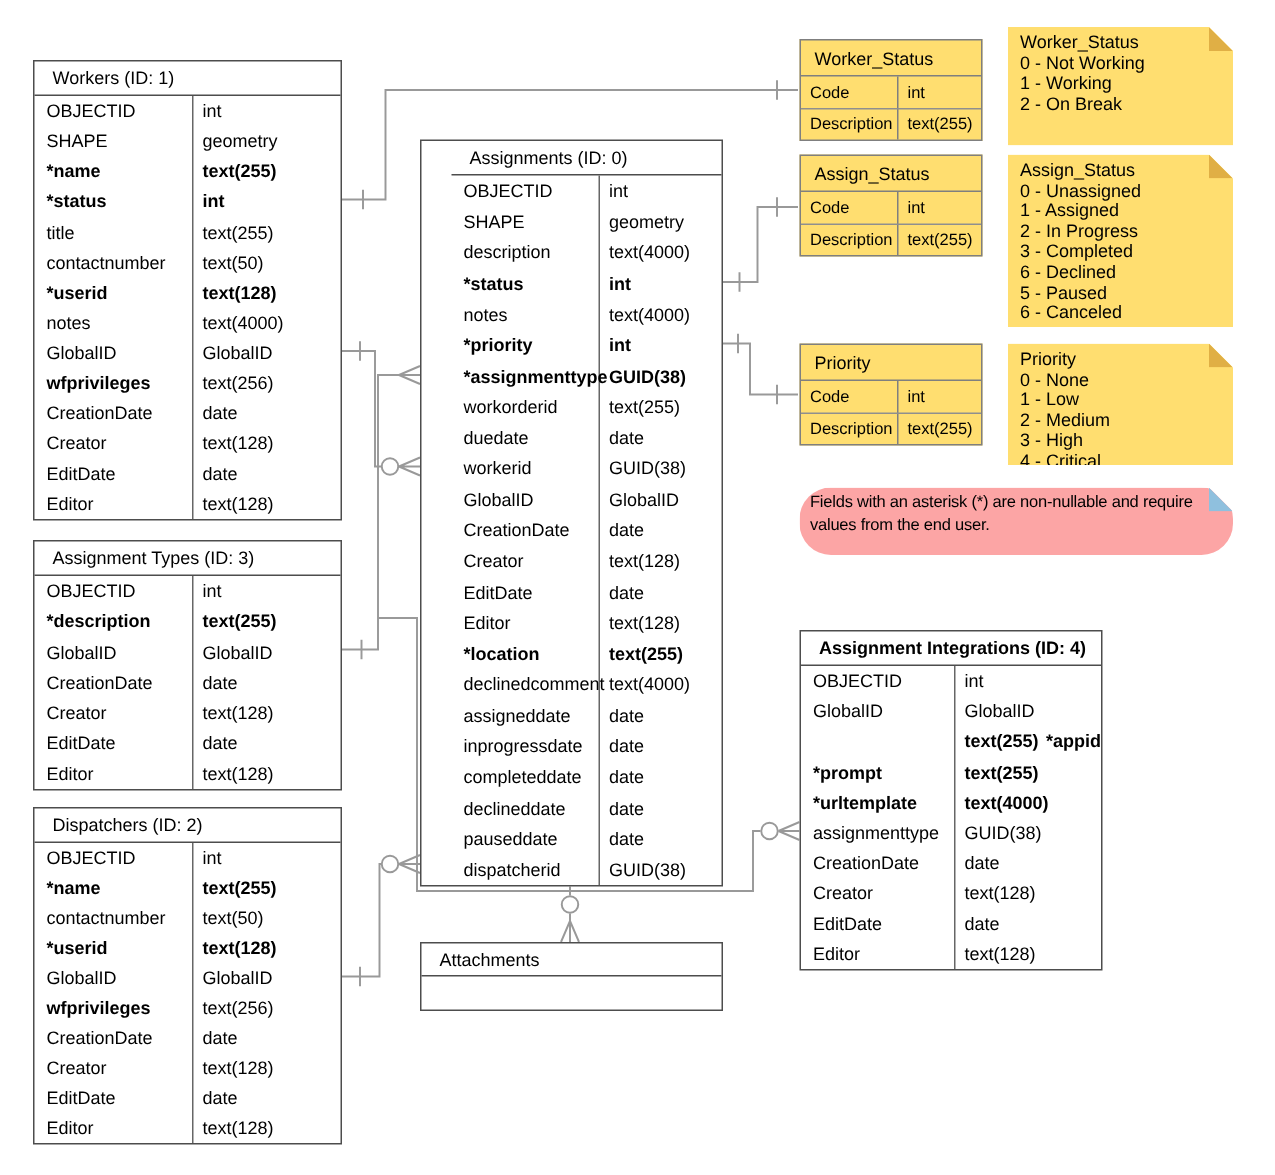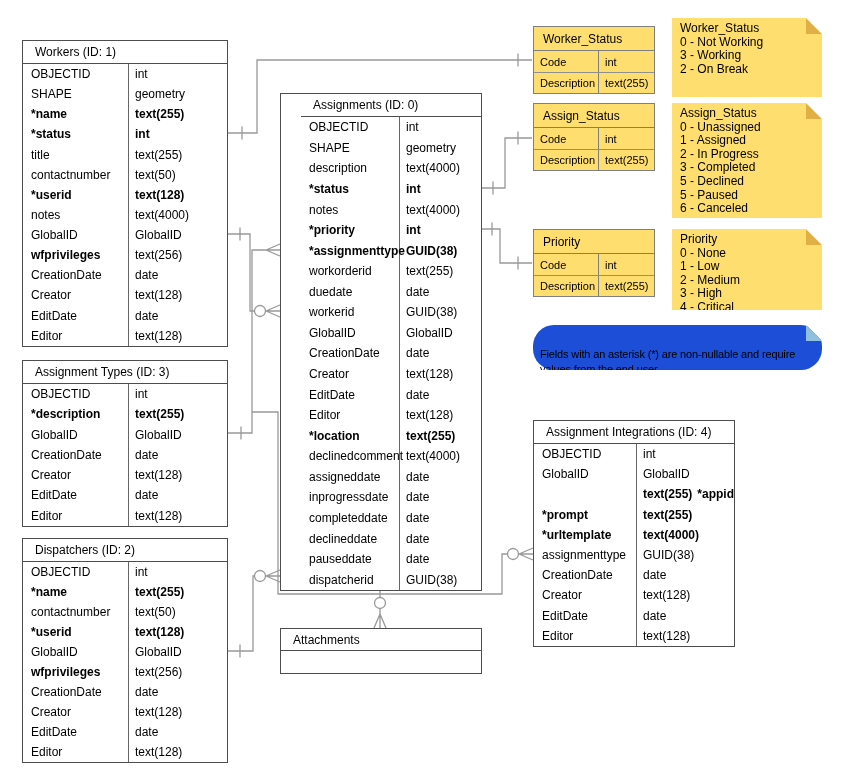--- a/index.html
+++ b/index.html
@@ -19,21 +19,21 @@
   .domain .row{font-size:11px;}
   .domain .row + .row{border-top:1px solid #8f8f8f;}
   .fname{padding-left:8px;}
   .domain .fname{padding-left:6px;}
   .ftype{position:absolute;}
   .b{font-weight:bold;}
   
   .note{position:absolute;box-sizing:border-box;
         clip-path:polygon(0 0, calc(100% - 16px) 0, 100% 16px, 100% 100%, 0 100%);}
   .note.yellow{background:#FFDE70;font-size:12px;line-height:13.6px;padding:4px 8px;}
-  .note.blue{background:#1d4ed8;font-size:11px;line-height:15px;padding:22px 7px;letter-spacing:-0.15px;border-radius:21px;}
+  .note.blue{background:#fca5a5;font-size:11px;line-height:15px;padding:3px 7px;letter-spacing:-0.15px;border-radius:21px;}
   .fold{position:absolute;top:0;right:0;width:16px;height:16px;
         clip-path:polygon(0 0,100% 100%,0 100%);}
   .yellow .fold{background:#E0AF45;}
   .blue .fold{background:#8FC0DE;}
   .note-line{white-space:nowrap;}
 </style>
 </head>
 <body>
 
 <div id="canvas">
@@ -320,21 +320,21 @@
             <span class="fname">dispatcherid</span>
             <span class="ftype" style="left: 105px;">GUID(38)</span>
           </div>
         </div>
       </div>
       <div class="tbl entity" style="left: 280px; top: 628px; width: 202px;">
         <div class="tbl-h" style="height: 22px;">Attachments</div>
         <div class="tbl-b" style="height: 22px;"></div>
       </div>
       <div class="tbl entity" style="left: 533px; top: 420px; width: 202px;">
-        <div class="tbl-h" style="height: 23px;">Assignment Integrations (ID: 4)</div>
+        <div class="tbl-h" style="height: 23px; font-weight: bold;">Assignment Integrations (ID: 4)</div>
         <div class="tbl-b" style="height: 202px;">
           <div class="coldiv" style="left: 102px;"></div>
           <div class="row" style="height: 20.2px;">
             <span class="fname">OBJECTID</span>
             <span class="ftype" style="left: 109px;">int</span>
           </div>
           <div class="row" style="height: 20.2px;">
             <span class="fname">GlobalID</span>
             <span class="ftype" style="left: 109px;">GlobalID</span>
           </div>
@@ -411,31 +411,31 @@
           <div class="row" style="height: 21px;">
             <span class="fname">Description</span>
             <span class="ftype" style="left: 71px;">text(255)</span>
           </div>
         </div>
       </div>
       <div class="note yellow" style="left: 672px; top: 18px; width: 150px; height: 79px;">
         <div class="fold"></div>
         <div class="note-line">Worker_Status</div>
         <div class="note-line">0 - Not Working</div>
-        <div class="note-line">3 - Working</div>
+        <div class="note-line">1 - Working</div>
         <div class="note-line">2 - On Break</div>
       </div>
       <div class="note yellow" style="left: 672px; top: 103px; width: 150px; height: 115px;">
         <div class="fold"></div>
         <div class="note-line">Assign_Status</div>
         <div class="note-line">0 - Unassigned</div>
         <div class="note-line">1 - Assigned</div>
         <div class="note-line">2 - In Progress</div>
         <div class="note-line">3 - Completed</div>
-        <div class="note-line">5 - Declined</div>
+        <div class="note-line">6 - Declined</div>
         <div class="note-line">5 - Paused</div>
         <div class="note-line">6 - Canceled</div>
       </div>
       <div class="note yellow" style="left: 672px; top: 229px; width: 150px; height: 81px;">
         <div class="fold"></div>
         <div class="note-line">Priority</div>
         <div class="note-line">0 - None</div>
         <div class="note-line">1 - Low</div>
         <div class="note-line">2 - Medium</div>
         <div class="note-line">3 - High</div>

